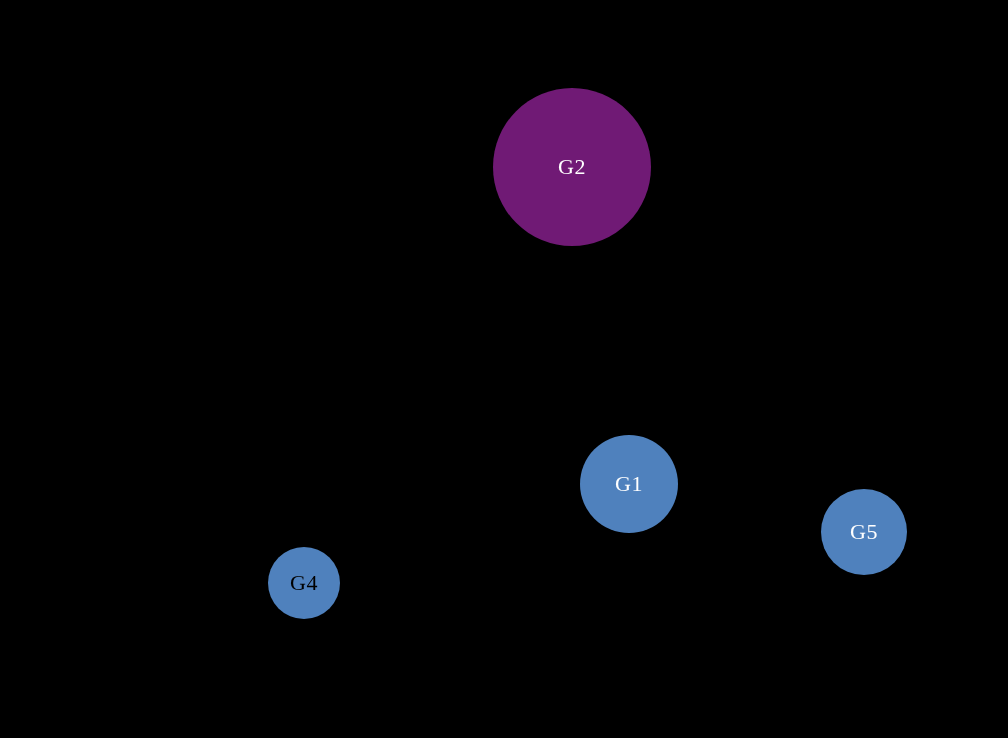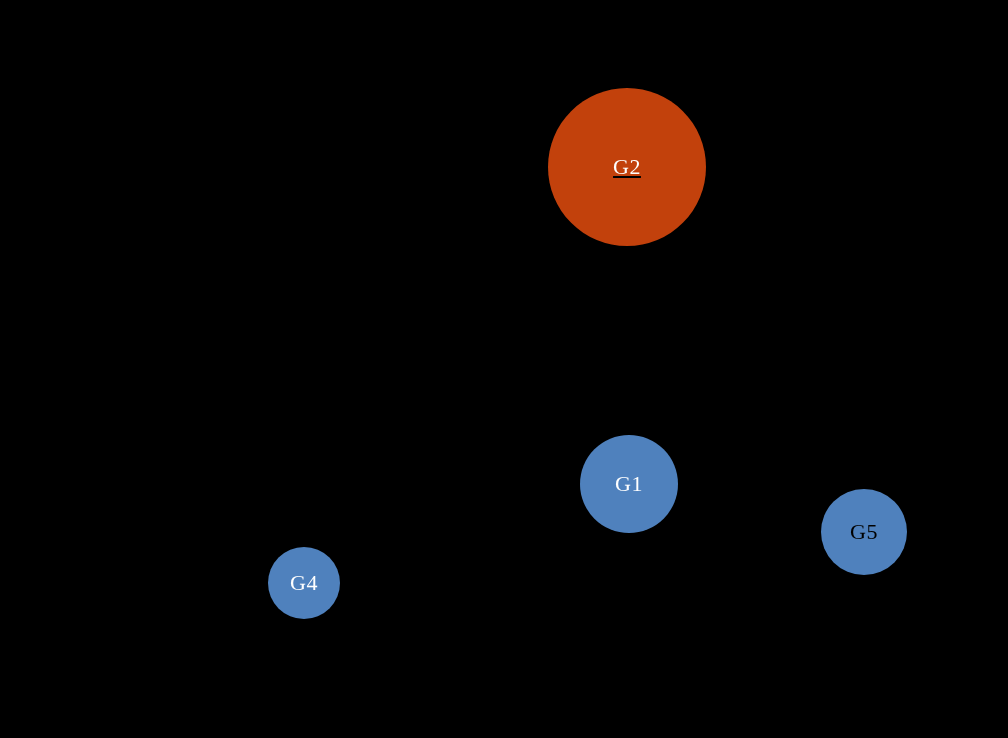--- a/index.html
+++ b/index.html
@@ -28,22 +28,22 @@
     user-select: none;
   }
 </style>
 </head>
 <body>
 
 <div class="stage" style="width: 1008px; height: 738px; background: rgb(0, 0, 0);">
     <div class="bubble" style="left: 580px; top: 435px; width: 98px; height: 98px; background: rgb(79, 129, 189);">
       <span class="bubble-label" style="color: rgb(255, 255, 255);">G1</span>
     </div>
-    <div class="bubble" style="left: 548px; top: 88px; width: 158px; height: 158px; background: #c2410c; text-decoration: underline;">
+    <div class="bubble" style="left: 493px; top: 88px; width: 158px; height: 158px; background: #701a75;">
       <span class="bubble-label" style="color: rgb(255, 255, 255);">G2</span>
     </div>
     <div class="bubble" style="left: 268px; top: 547px; width: 72px; height: 72px; background: rgb(79, 129, 189);">
-      <span class="bubble-label" style="color: #ffffff; text-align: right;">G4</span>
+      <span class="bubble-label" style="color: #000000; text-align: right;">G4</span>
     </div>
     <div class="bubble" style="left: 821px; top: 489px; width: 86px; height: 86px; background: rgb(79, 129, 189);">
-      <span class="bubble-label" style="color: #000000;">G5</span>
+      <span class="bubble-label" style="color: #ffffff;">G5</span>
     </div>
   </div>
 
 </body></html>

